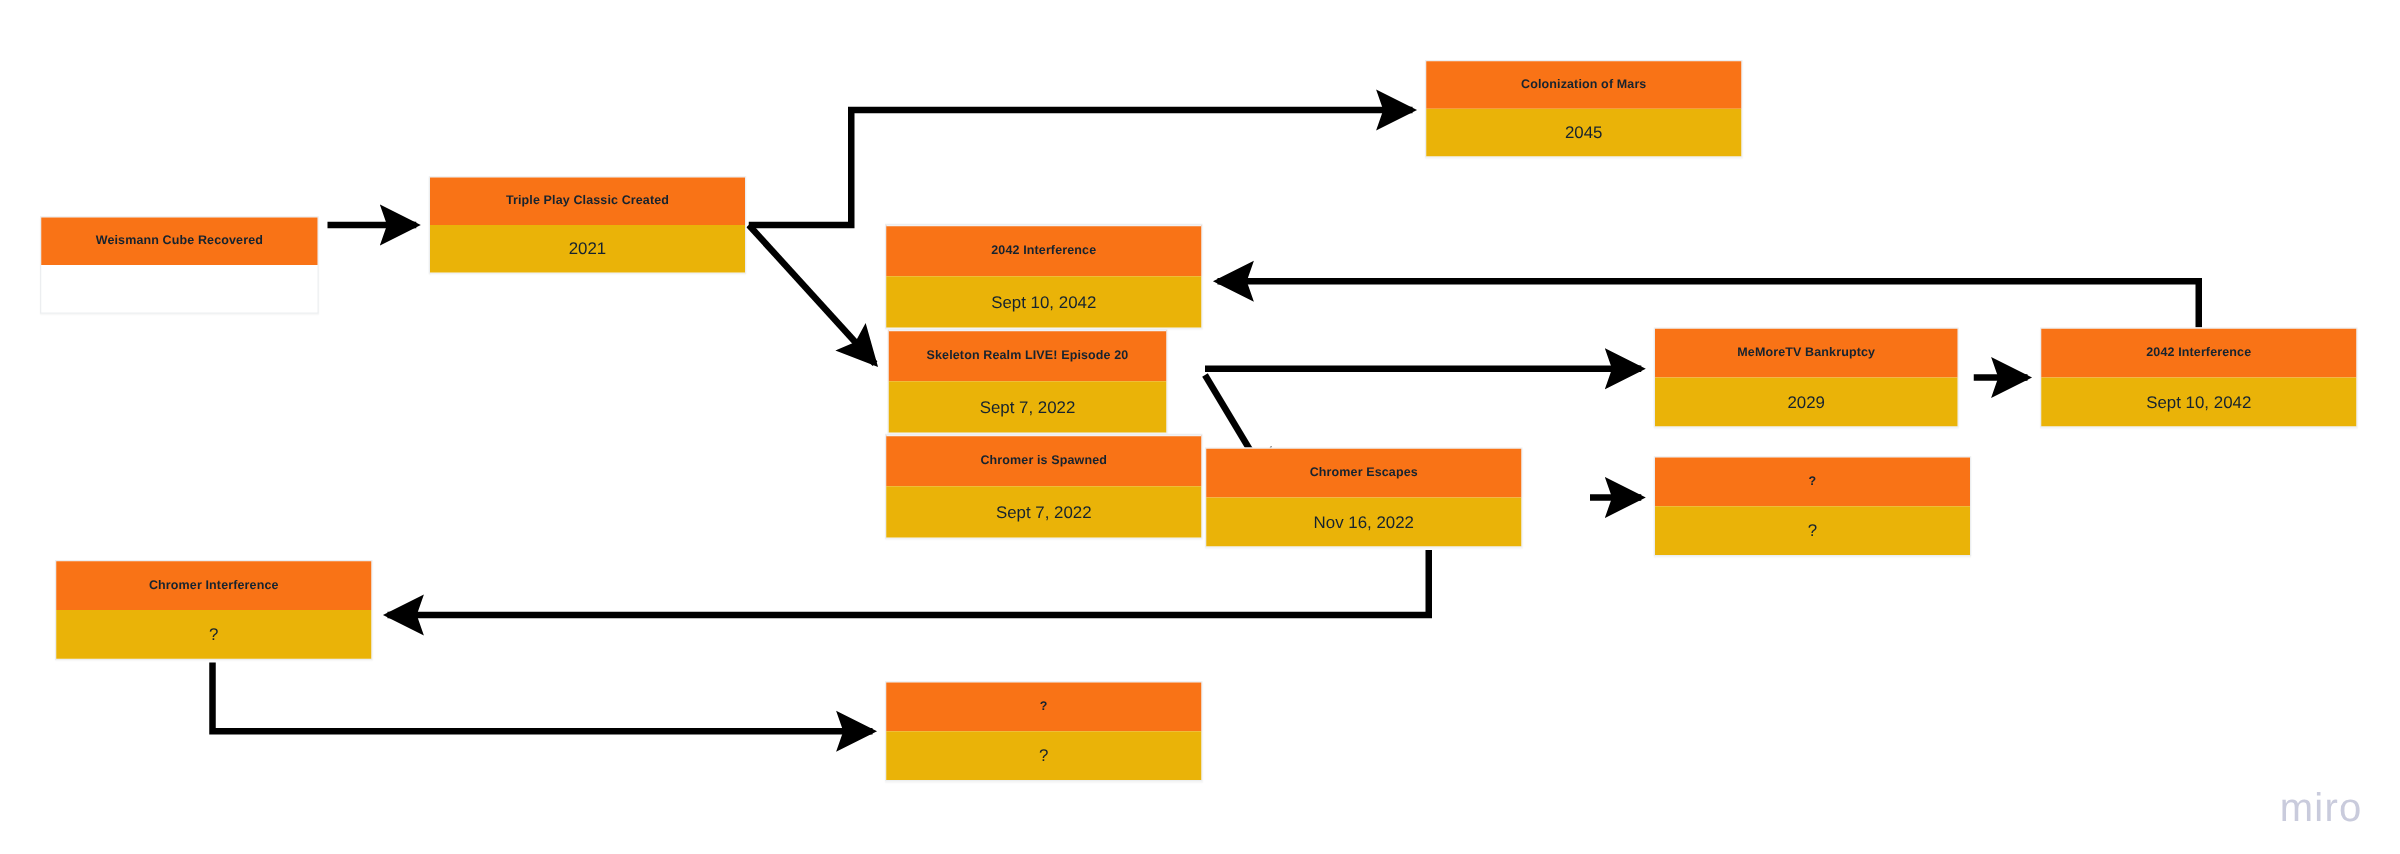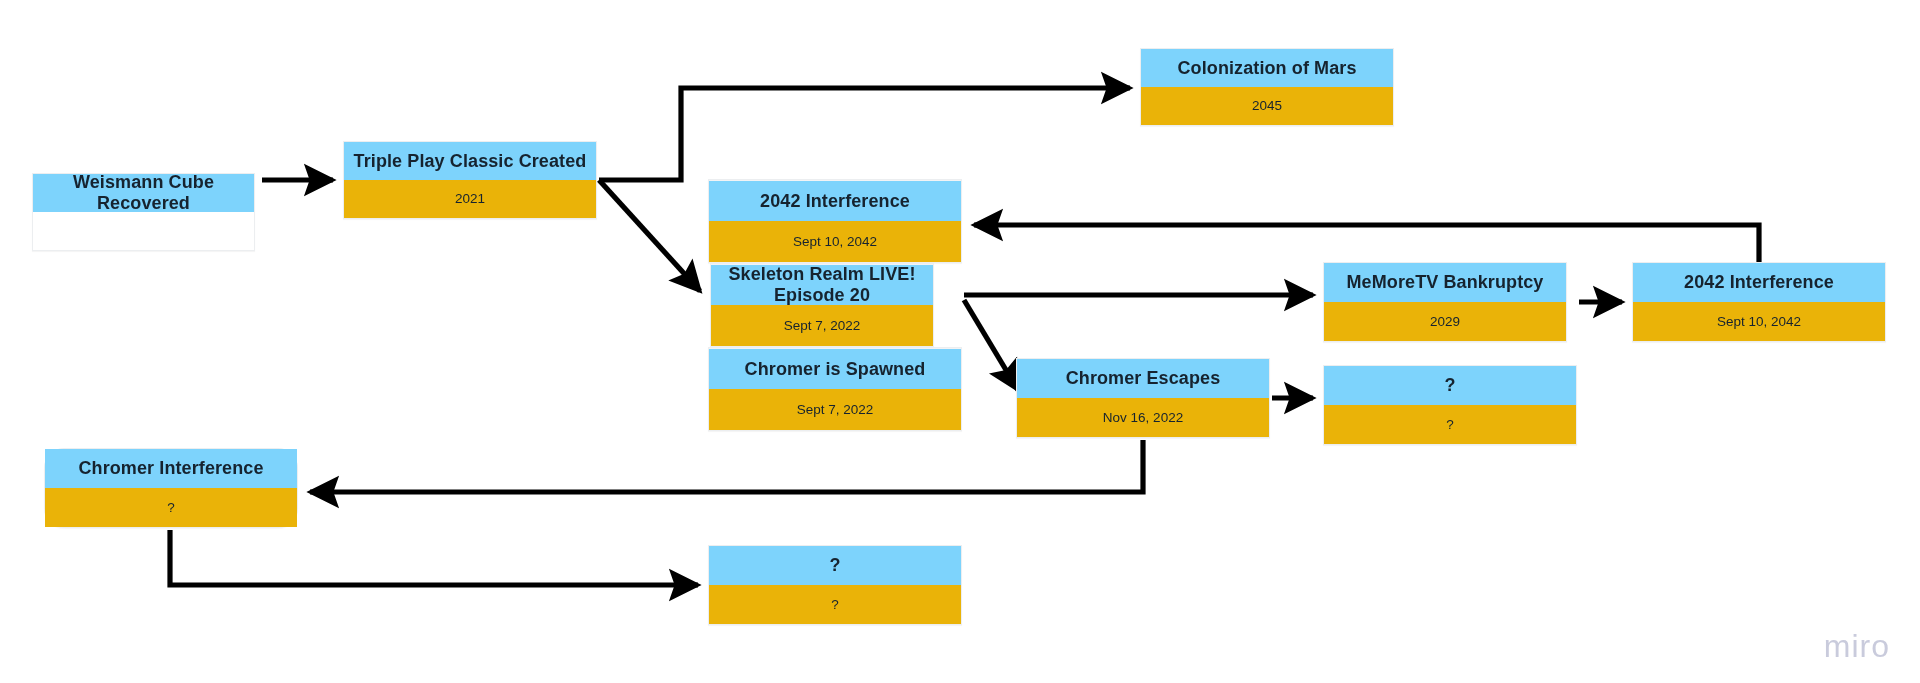--- a/index.html
+++ b/index.html
@@ -31,26 +31,26 @@
     box-sizing: border-box;
     background: #ffffff;
     border: 1px solid #eceef0;
     box-shadow: 0 1px 1px rgba(0,0,0,0.04);
     z-index: 5;
   }
   .card-header {
     box-sizing: border-box;
     width: 100%;
     height: 50%;
-    background: #7dd3fc;
+    background: #f97316;
     display: flex;
     align-items: center;
     justify-content: center;
     text-align: center;
-    font-size: 18px;
+    font-size: 10px;
     font-weight: bold;
     color: #16232f;
     letter-spacing: 0.1px;
     padding: 0 6px;
     line-height: 1.15;
   }
   .card-body {
     box-sizing: border-box;
     width: 100%;
     height: 50%;
@@ -146,31 +146,31 @@
   <div class="card" style="left:1323px; top:262px; width:244px; height:80px;">
     <div class="card-header">MeMoreTV Bankruptcy</div>
     <div class="card-body">2029</div>
   </div>
 
   <div class="card" style="left:1632px; top:262px; width:254px; height:80px;">
     <div class="card-header">2042 Interference</div>
     <div class="card-body">Sept 10, 2042</div>
   </div>
 
-  <div class="card" style="left:1016px; top:358px; width:254px; height:80px;">
+  <div class="card" style="left:964px; top:358px; width:254px; height:80px;">
     <div class="card-header">Chromer Escapes</div>
     <div class="card-body">Nov 16, 2022</div>
   </div>
 
   <div class="card" style="left:1323px; top:365px; width:254px; height:80px;">
     <div class="card-header">?</div>
     <div class="card-body">?</div>
   </div>
 
-  <div class="card" style="left:44px; top:448px; width:254px; height:80px;border-radius:20px;">
+  <div class="card" style="left:44px; top:448px; width:254px; height:80px;">
     <div class="card-header">Chromer Interference</div>
     <div class="card-body">?</div>
   </div>
 
   <div class="card" style="left:708px; top:545px; width:254px; height:80px;">
     <div class="card-header">?</div>
     <div class="card-body">?</div>
   </div>
 
   <div id="watermark">miro</div>

